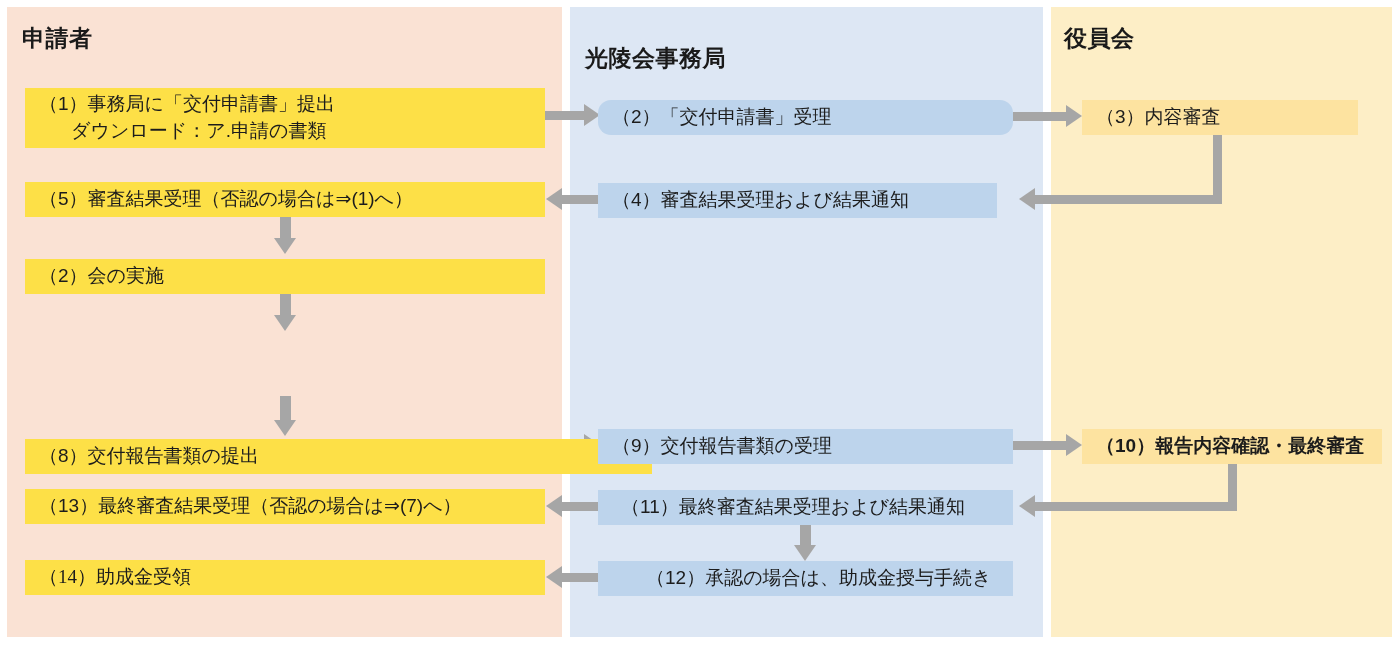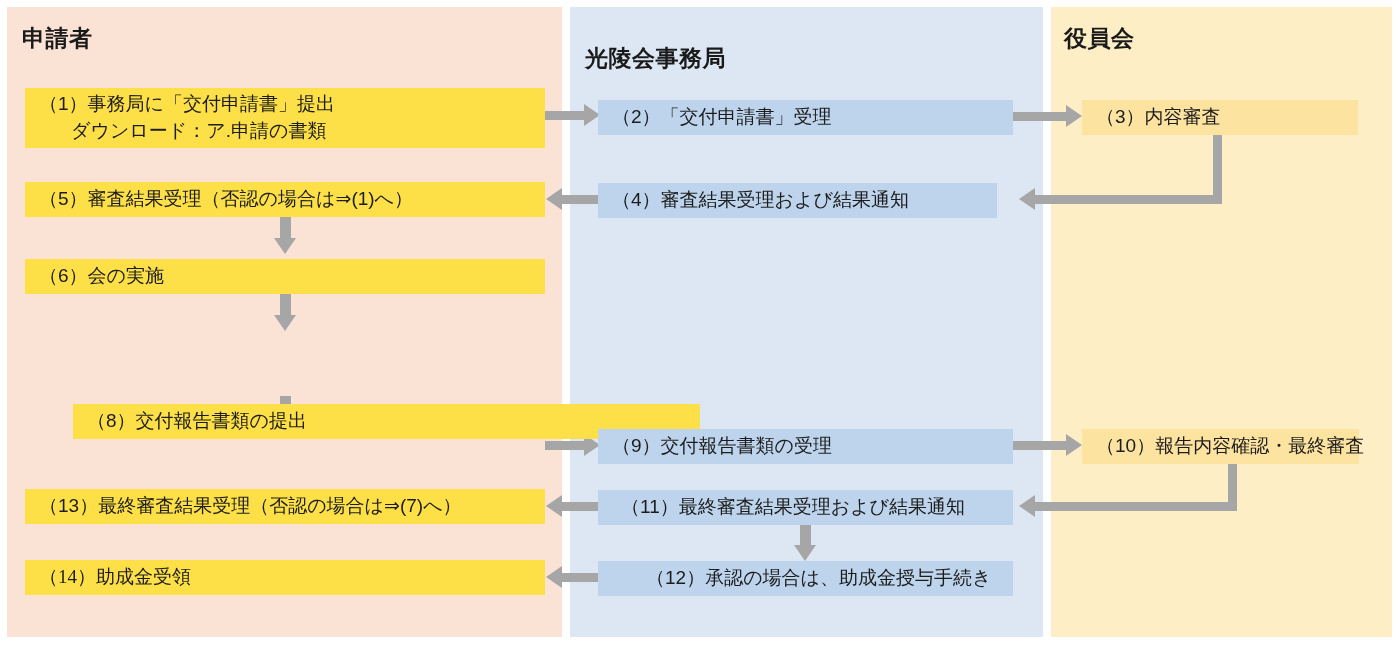--- a/index.html
+++ b/index.html
@@ -147,37 +147,37 @@
   <div class="step step-applicant" style="left:25px; top:88px; width:520px; height:60px;">
     <span class="ln">（1）事務局に「交付申請書」提出</span>
     <span class="ln ln2">ダウンロード：ア.申請の書類</span>
   </div>
 
   <div class="step step-applicant" style="left:25px; top:182px; width:520px; height:35px;">
     <span class="ln">（5）審査結果受理（否認の場合は⇒(1)へ）</span>
   </div>
 
   <div class="step step-applicant" style="left:25px; top:259px; width:520px; height:35px;">
-    <span class="ln">（6）会の実施</span>
-  </div>
-
-
-  <div class="step step-applicant" style="left:25px; top:404px; width:627px; height:35px;margin-left:48px;">
+    <span class="ln">（2）会の実施</span>
+  </div>
+
+
+  <div class="step step-applicant" style="left:25px; top:439px; width:627px; height:35px;">
     <span class="ln">（8）交付報告書類の提出</span>
   </div>
 
   <div class="step step-applicant" style="left:25px; top:489px; width:520px; height:35px;">
     <span class="ln">（13）最終審査結果受理（否認の場合は⇒(7)へ）</span>
   </div>
 
   <div class="step step-applicant" style="left:25px; top:560px; width:520px; height:35px;font-family:Liberation Serif, serif;">
     <span class="ln">（14）助成金受領</span>
   </div>
 
-  <div class="step step-office" style="left:598px; top:100px; width:415px; height:35px;">
+  <div class="step step-office" style="left:598px; top:100px; width:415px; height:35px;border-radius:13px;">
     <span class="ln">（2）「交付申請書」受理</span>
   </div>
 
   <div class="step step-office" style="left:598px; top:183px; width:399px; height:35px;">
     <span class="ln">（4）審査結果受理および結果通知</span>
   </div>
 
   <div class="step step-office" style="left:598px; top:429px; width:415px; height:35px;">
     <span class="ln">（9）交付報告書類の受理</span>
   </div>
@@ -187,17 +187,17 @@
   </div>
 
   <div class="step step-office" style="left:598px; top:561px; width:415px; height:35px;padding-left:48px;">
     <span class="ln">（12）承認の場合は、助成金授与手続き</span>
   </div>
 
   <div class="step step-board" style="left:1082px; top:100px; width:276px; height:35px;">
     <span class="ln">（3）内容審査</span>
   </div>
 
-  <div class="step step-board" style="left:1082px; top:429px; width:277px; height:35px;">
+  <div class="step step-board" style="left:1082px; top:429px; width:300px; height:35px;font-weight:bold;">
     <span class="ln">（10）報告内容確認・最終審査</span>
   </div>
 
 </div>
 
 </body></html>

